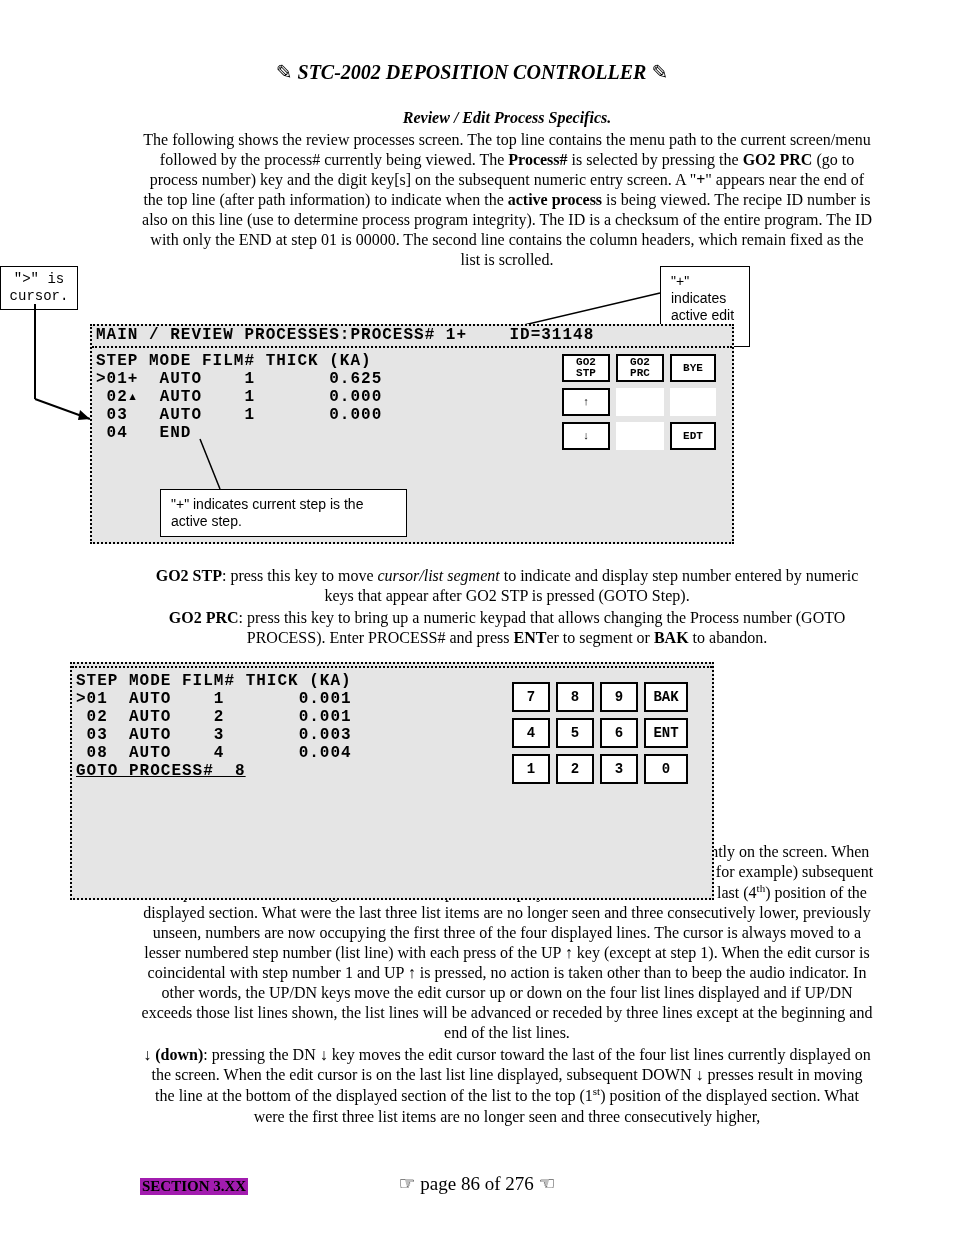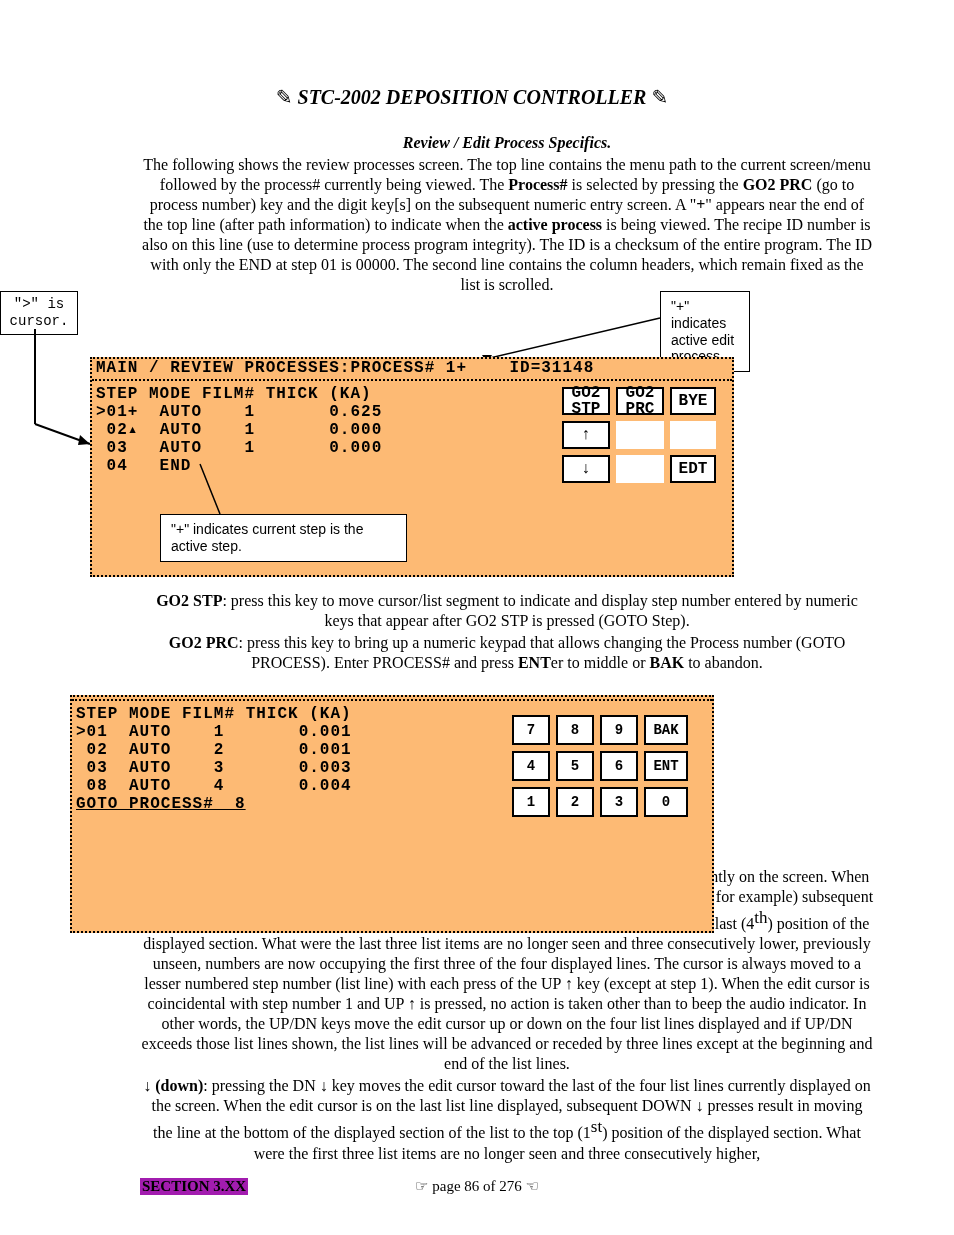--- a/index.html
+++ b/index.html
@@ -6,21 +6,21 @@
     font-family: "Times New Roman", Times, serif;
     font-size: 16px;
     color: #000;
     margin: 0;
     background: #fff;
   }
   .page {
     width: 954px;
     min-height: 1235px;
     margin: 0 auto;
-    padding: 85px 80px 40px 70px;
+    padding: 60px 80px 40px 70px;
     box-sizing: border-box;
     position: relative;
   }
   .title-line {
     text-align: center;
     font-style: italic;
     font-weight: bold;
     font-size: 20px;
     margin-bottom: 24px;
   }
@@ -31,21 +31,21 @@
   .content {
     margin-left: 70px;
   }
   .section-head {
     font-style: italic;
     font-weight: bold;
     margin-bottom: 2px;
   }
   p { margin: 0 0 2px 0; line-height: 1.25; text-align: center; }
   .b { font-weight: bold; }
-  .i { }
+  .i { font-style: italic; }
   .callout {
     position: absolute;
     border: 1px solid #000;
     background: #fff;
     font-family: "Courier New", Courier, monospace;
     font-size: 14px;
     padding: 4px 8px;
     text-align: center;
     line-height: 1.2;
   }
@@ -67,26 +67,25 @@
   }
   .fig2-wrap {
     position: relative;
     height: 170px;
     margin-top: 14px;
     margin-bottom: 10px;
   }
   .lcd {
     position: absolute;
     border: 2px dotted #000;
-    background: #fdba74;
+    background: #e5e5e5;
     font-family: "Courier New", Courier, monospace;
     font-size: 16px;
     line-height: 1.0;
     font-weight: bold;
-    margin-top: 8px;
   }
   .lcd-line {
     white-space: pre;
     padding: 1px 4px;
     letter-spacing: 1px;
   }
   .lcd-inner-divider {
     border-top: 2px dotted #000;
     margin: 2px 0 4px 0;
   }
@@ -96,21 +95,21 @@
     grid-template-columns: 48px 48px 46px;
     grid-template-rows: 28px 28px 28px;
     gap: 6px;
   }
   .skey {
     border: 2px solid #000;
     display: flex;
     align-items: center;
     justify-content: center;
     font-family: "Courier New", Courier, monospace;
-    font-size: 16px;
+    font-size: 11px;
     font-weight: bold;
     line-height: 1.0;
     text-align: center;
     white-space: pre;
     background: #fff;
   }
   .skey.empty { border: none; }
   .numpad {
     position: absolute;
     display: grid;
@@ -127,32 +126,32 @@
     font-size: 14px;
     font-weight: bold;
     background: #fff;
   }
   .footer {
     position: absolute;
     bottom: 40px;
     left: 0;
     width: 100%;
     text-align: center;
-    font-size: 15px;
+    font-size: 19px;
   }
   .footer-left {
     position: absolute;
     bottom: 40px;
     left: 140px;
     background: #a21caf;
     font-weight: bold;
     font-size: 15px;
     padding: 0 2px;
   }
-  .sup { font-size: 17px; vertical-align: super; }
+  .sup { font-size: 11px; vertical-align: super; }
   svg.arrow { position: absolute; overflow: visible; }
 </style>
 </head>
 <body>
 
 <div class="page">
 
   <div class="title-line">
     <span class="accent">✎ </span><span>STC-2002  DEPOSITION CONTROLLER</span><span class="accent"> ✎</span>
   </div>
@@ -216,21 +215,21 @@
 
     <svg class="arrow" style="left:200px; top:160px;" width="40" height="60">
       <line x1="20" y1="55" x2="0" y2="5" stroke="#000" stroke-width="1.5"></line>
     </svg>
 
     <div class="callout-sans" style="left:160px; top:215px; width:225px;">"+" indicates current step is the active step.</div>
   </div>
 
   <div class="content">
     <p><span class="b">GO2 STP</span><span>: press this key to move </span><span class="i">cursor/list segment</span><span> to indicate and display step number entered by numeric keys that appear after GO2 STP is pressed (GOTO Step).</span></p>
-    <p><span class="b">GO2 PRC</span><span>: press this key to bring up a numeric keypad that allows changing the Process number (GOTO PROCESS). Enter PROCESS# and press </span><span class="b">ENT</span><span>er to middle or </span><span class="b">BAK</span><span> to abandon.</span></p>
+    <p><span class="b">GO2 PRC</span><span>: press this key to bring up a numeric keypad that allows changing the Process number (GOTO PROCESS). Enter PROCESS# and press </span><span class="b">ENT</span><span>er to segment or </span><span class="b">BAK</span><span> to abandon.</span></p>
   </div>
 
   <div class="content">
   <div class="fig2-wrap">
     <div class="lcd" style="left:-70px; top:0; width:640px;">
       <div class="lcd-inner-divider"></div>
       <div style="position:relative;">
         <div style="display:inline-block; vertical-align:top; width:430px;">
           <div class="lcd-line">STEP MODE FILM# THICK (KA)</div>
           <div class="lcd-line">&gt;01  AUTO    1       0.001</div>

